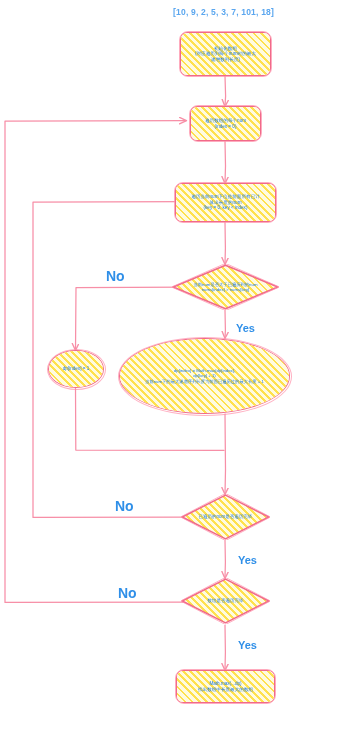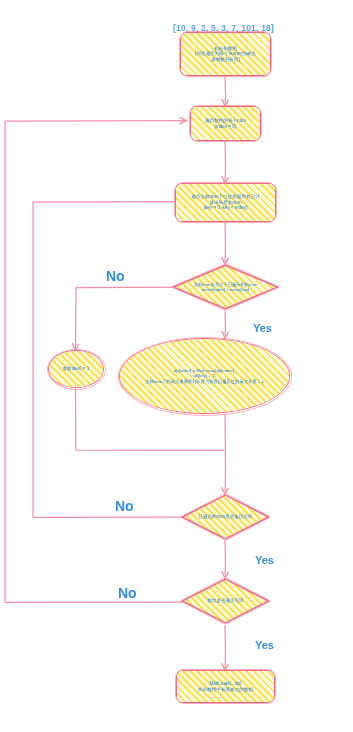--- a/index.html
+++ b/index.html
@@ -71,21 +71,21 @@
   }
 
   
   .elabel{
     position:absolute;
     color:#2f8fe8;
     font-weight:bold;
     z-index:6;
     white-space:nowrap;
   }
-  .yes{font-size:11px;margin-left:17px;}
+  .yes{font-size:11px;}
   .no{font-size:14px;}
 
   .arrtext{
     position:absolute;
     color:#5aa6ef;
     font-weight:bold;
     font-size:8.5px;
     letter-spacing:.2px;
     white-space:nowrap;
     z-index:6;
@@ -121,21 +121,21 @@
       <path d="M186,517 L33,517.4 L33,202 L186,201.6" marker-end="url(#ah)"></path>
 
       <path d="M225,540 L225.4,562 L225,578" marker-end="url(#ah)"></path>
 
       <path d="M186,602 L5,602.4 L5,121 L186,120.6" marker-end="url(#ah)"></path>
 
       <path d="M225,625 L225.4,652 L225,670" marker-end="url(#ah)"></path>
     </g>
   </svg>
 
-  <div class="arrtext" style="left:173px;top:23px;">[10, 9, 2, 5, 3, 7, 101, 18]</div>
+  <div class="arrtext" style="left:173px;top:7px;">[10, 9, 2, 5, 3, 7, 101, 18]</div>
 
   <div class="node rect" style="left:180px;top:32px;width:91px;height:44px;font-size:4.6px;">
     <span class="hatch"></span>
     <span class="txt">
       <span class="ln">初始化数组</span>
       <span class="ln">(对应遍历到每个num时的最大</span>
       <span class="ln">递增数列长度)</span>
     </span>
   </div>
 

